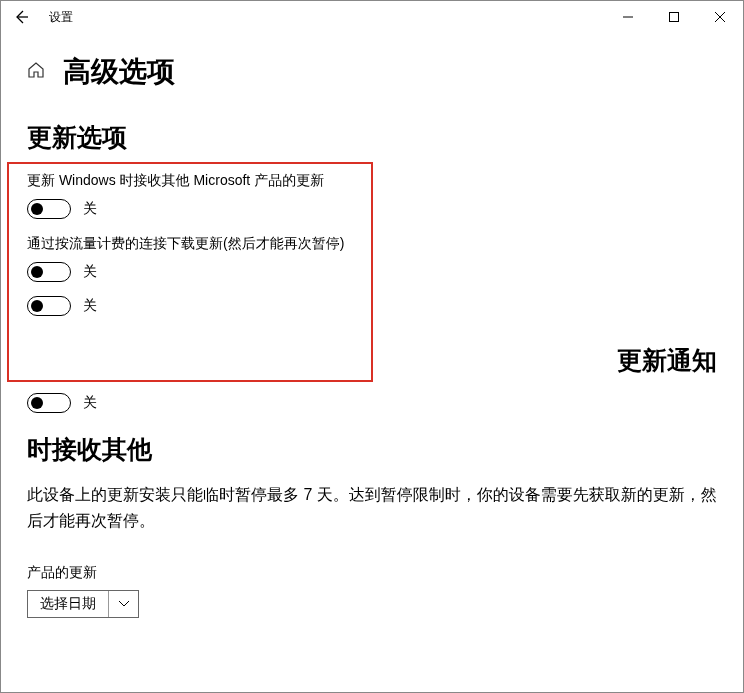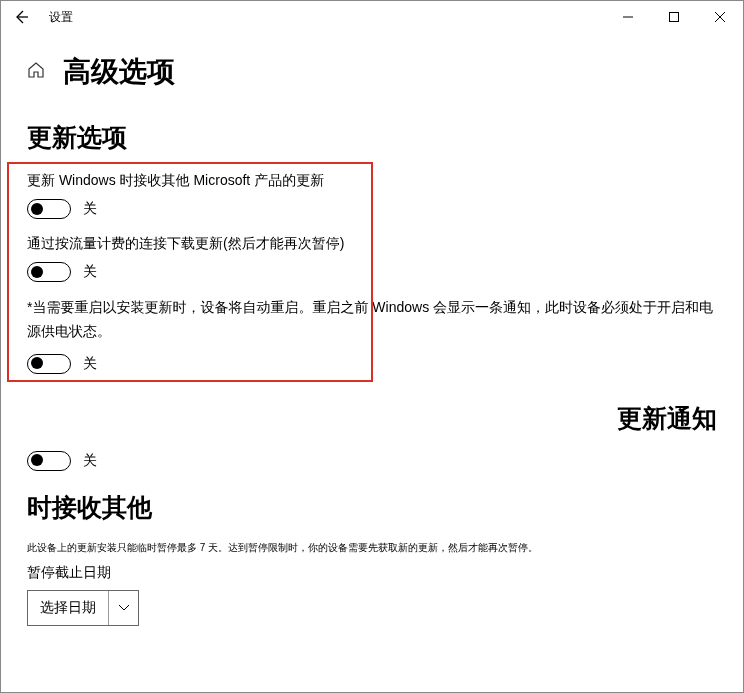--- a/index.html
+++ b/index.html
@@ -110,33 +110,33 @@
     background: #000;
     border-radius: 50%;
     position: absolute;
     left: 3px;
     top: 2.5px;
   }
   .toggle-state {
     font-size: 14px;
   }
   .desc-text {
-    font-size: 10px;
+    font-size: 16px;
     line-height: 1.6;
-    margin-bottom: 8px;
+    margin-bottom: 31px;
   }
   .sub-label {
     font-size: 14px;
     margin-bottom: 8px;
   }
   .dropdown {
     border: 1px solid #666;
     display: inline-flex;
     align-items: center;
-    height: 36px;
+    height: 28px;
     padding: 0;
   }
   .dropdown .dd-text {
     padding: 0 12px;
     font-size: 14px;
   }
   .dropdown .dd-arrow {
     border-left: 1px solid #999;
     width: 30px;
     height: 100%;
@@ -216,21 +216,20 @@
         <div class="label">通过按流量计费的连接下载更新(然后才能再次暂停)</div>
         <div class="toggle-row">
           <div class="toggle">
               <div class="knob"></div>
             </div>
           <span class="toggle-state">关</span>
         </div>
       </div>
 
       <div class="setting-item" style="margin-bottom:6px;">
-        <div class="wide-note">*当需要重启以安装更新时，设备将自动重启。重启之前 Windows 会显示一条通知，此时设备必须处于开启和电源供电状态。</div>
         <div class="toggle-row">
           <div class="toggle">
               <div class="knob"></div>
             </div>
           <span class="toggle-state">关</span>
         </div>
       </div>
     </div>
 
     <div class="plain-section" style="margin-top:28px;text-align:right;">
@@ -241,21 +240,21 @@
               <div class="knob"></div>
             </div>
           <span class="toggle-state">关</span>
         </div>
       </div>
     </div>
 
     <div class="plain-section">
       <div class="section-title">时接收其他</div>
       <div class="desc-text">此设备上的更新安装只能临时暂停最多 7 天。达到暂停限制时，你的设备需要先获取新的更新，然后才能再次暂停。</div>
-      <div class="sub-label">暂停截止日期</div>
+      <div class="sub-label">产品的更新</div>
       <div class="dropdown">
         <span class="dd-text">选择日期</span>
         <span class="dd-arrow">
           <svg width="10" height="6" viewBox="0 0 10 6">
               <path d="M0 0 L5 5 L10 0" stroke="#000" stroke-width="1" fill="none"></path>
             </svg>
         </span>
       </div>
     </div>
 

